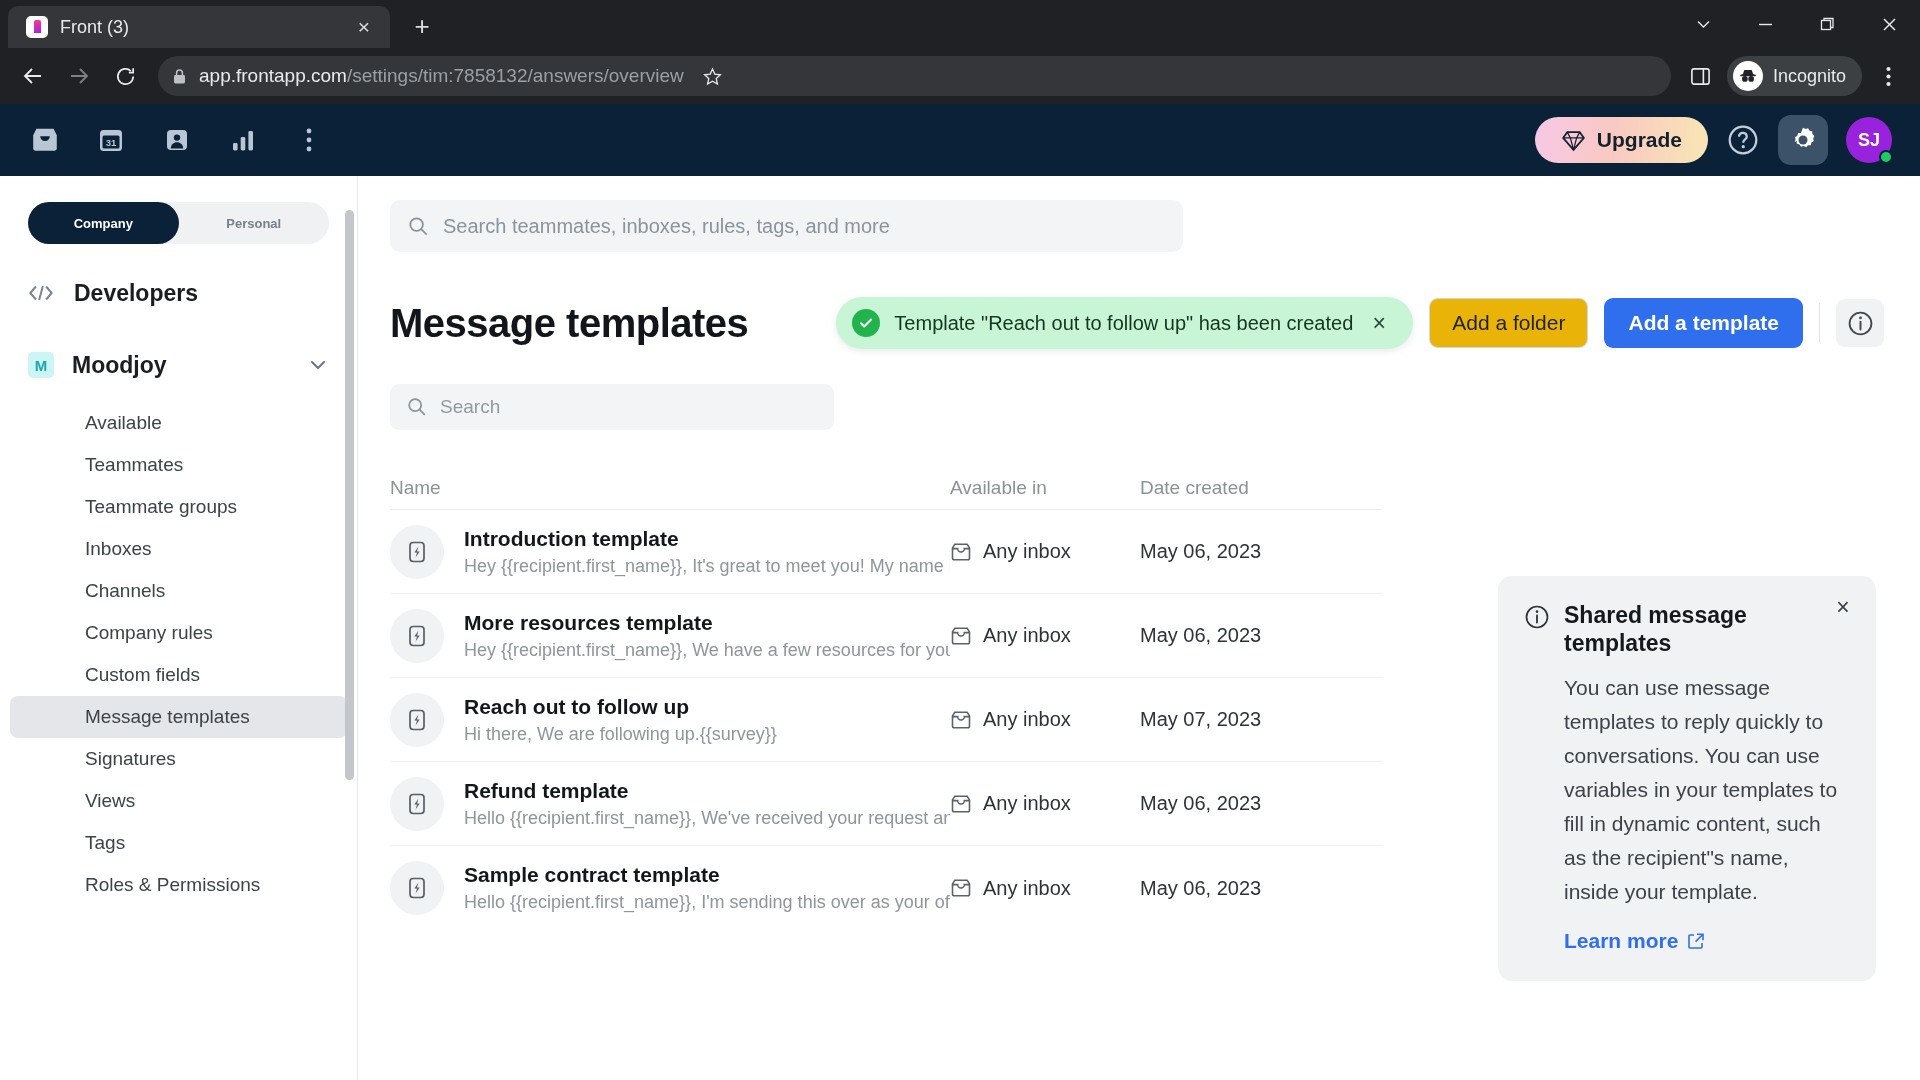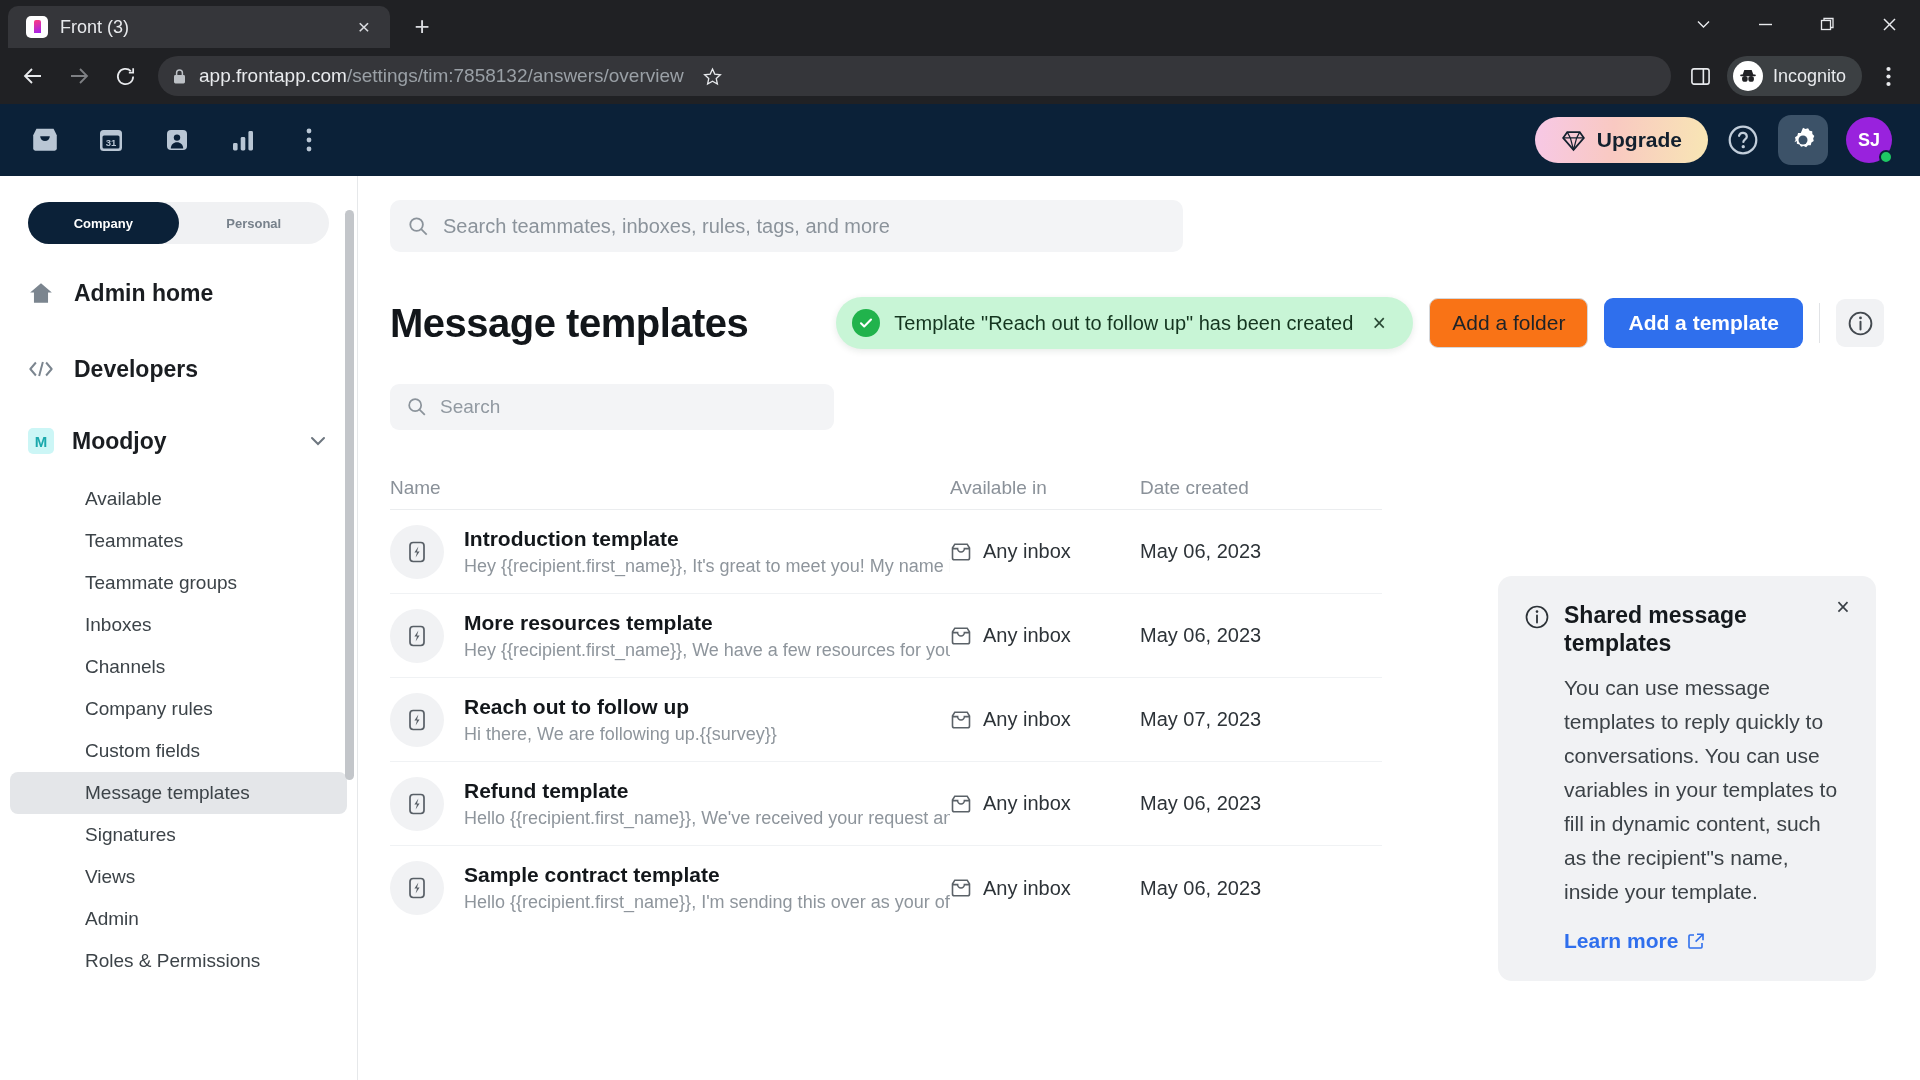--- a/index.html
+++ b/index.html
@@ -195,21 +195,21 @@
   }
   .toast-check {
     width: 28px; height: 28px; border-radius: 50%; background: #21b34c;
     display: flex; align-items: center; justify-content: center; color: #fff;
   }
   .toast-text { font-size: 20px; color: #14351f; white-space: nowrap; }
   .toast-close { color: #2b4a36; font-size: 23px; display:flex; width:24px; justify-content:center; }
   .head-actions { margin-left: auto; display: flex; align-items: center; gap: 16px; }
   .btn-outline {
     height: 50px; padding: 0 22px; border-radius: 9px;
-    border: 1.6px solid #d4d7db; background: #f97316;
+    border: 1.6px solid #d4d7db; background: #eab308;
     font-size: 21px; color: #1e2328;
     display: flex; align-items: center;
   }
   .btn-primary {
     height: 50px; padding: 0 24px; border-radius: 9px;
     background: #2f6fed; color: #fff; font-size: 21px; font-weight: 700;
     display: flex; align-items: center;
   }
   .head-div { width: 1px; height: 40px; background: #e1e3e6; }
   .info-btn {
@@ -446,28 +446,20 @@
 </div>
 
 <div class="app-body">
 
   <div class="sidebar">
     <div class="seg-toggle">
       <div class="seg-item active">Company</div>
       <div class="seg-item">Personal</div>
     </div>
 
-    <div class="side-main-item">
-      <span class="side-ic">
-        <svg width="26" height="26" viewBox="0 0 24 24">
-            <path d="M12 3 L22 11.5 H18.5 V21 H5.5 V11.5 H2 Z" fill="#7b858f"></path>
-          </svg>
-      </span>
-      <span class="label">Admin home</span>
-    </div>
 
     <div class="side-main-item">
       <span class="side-ic">
         <svg width="27" height="20" viewBox="0 0 28 20">
             <path d="M8.5 3 L2.5 10 L8.5 17" stroke="#7b858f" stroke-width="2.1" fill="none" stroke-linejoin="round"></path>
             <path d="M19.5 3 L25.5 10 L19.5 17" stroke="#7b858f" stroke-width="2.1" fill="none" stroke-linejoin="round"></path>
             <line x1="16" y1="2.5" x2="12" y2="17.5" stroke="#7b858f" stroke-width="2.1"></line>
           </svg>
       </span>
       <span class="label">Developers</span>
@@ -487,21 +479,21 @@
       <div class="side-list-item">Available</div>
       <div class="side-list-item">Teammates</div>
       <div class="side-list-item">Teammate groups</div>
       <div class="side-list-item">Inboxes</div>
       <div class="side-list-item">Channels</div>
       <div class="side-list-item">Company rules</div>
       <div class="side-list-item">Custom fields</div>
       <div class="side-list-item active">Message templates</div>
       <div class="side-list-item">Signatures</div>
       <div class="side-list-item">Views</div>
-      <div class="side-list-item">Admin</div>
+      <div class="side-list-item">Tags</div>
       <div class="side-list-item">Roles &amp; Permissions</div>
     </div>
 
     <div class="sb-track"></div>
     <div class="sb-thumb"></div>
   </div>
 
   <div class="main">
 
     <div class="main-search-wrap">

